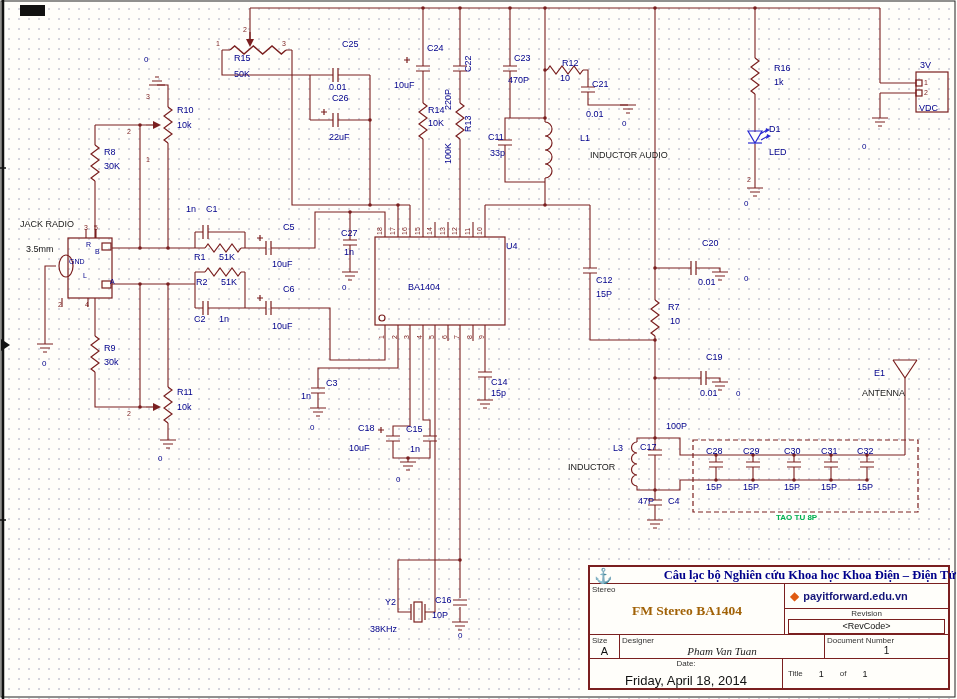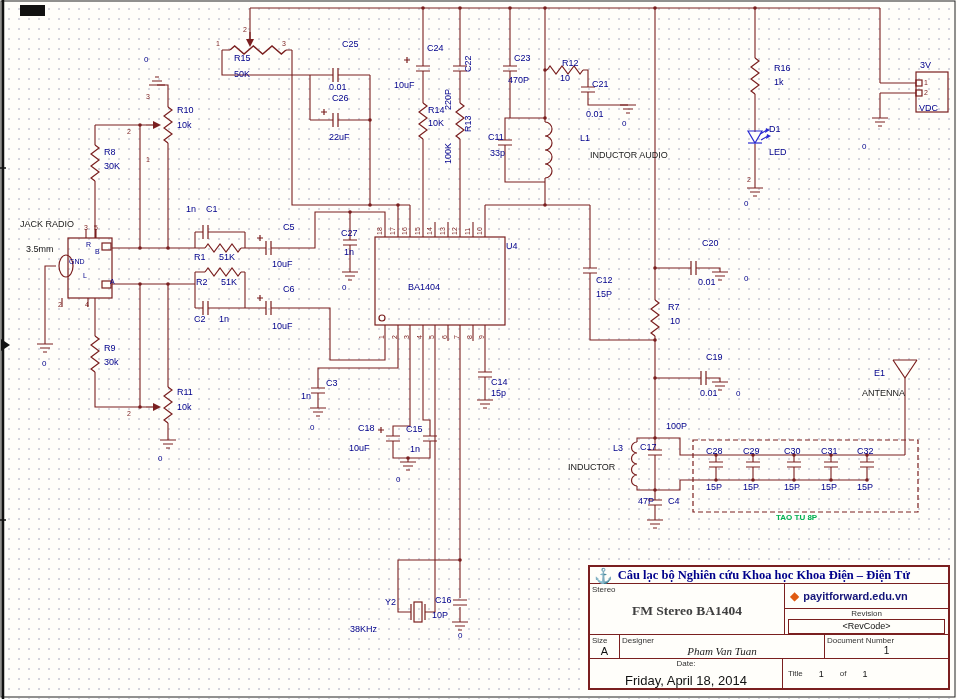--- a/index.html
+++ b/index.html
@@ -16,25 +16,25 @@
   .lbl.k{color:#1a1a1a;}
   .lbl.m{color:#7a1f1f;}
   .lbl.g{color:#00b050;font-weight:bold;}
   .lbl.rot{transform:rotate(-90deg);transform-origin:left top;}
   
   .tb{position:absolute;left:588px;top:565px;width:362px;height:125px;
       border:2px solid #7a1f1f;background:#fffefa;display:flex;flex-direction:column;
       font-family:"Liberation Sans",sans-serif;color:#111;box-sizing:border-box;}
   .tb-r1{height:27px;border-bottom:1px solid #7a1f1f;display:flex;align-items:center;gap:5px;padding:0 4px;box-sizing:border-box;}
   .tb-logo{color:#1d3fae;font-size:15px;line-height:1;}
-  .tb-club{color:#00008B;font-weight:bold;font-size:12.5px;font-family:"Liberation Serif",serif;white-space:nowrap;}
+  .tb-club{color:#00008B;font-weight:bold;font-size:12.5px;font-family:"Liberation Serif",serif;white-space:nowrap;margin-left:46px;}
   .tb-r2{height:52px;display:flex;border-bottom:1px solid #7a1f1f;box-sizing:border-box;}
   .tb-titlecell{width:194px;padding:1px 2px;box-sizing:border-box;}
   .tb-small{font-size:8px;color:#333;display:block;}
-  .tb-title{color:#404040;font-weight:bold;font-size:13.5px;font-family:"Liberation Serif",serif;text-align:center;margin-top:9px;}
+  .tb-title{color:#a16207;font-weight:bold;font-size:13.5px;font-family:"Liberation Serif",serif;text-align:center;margin-top:9px;}
   .tb-revcell{flex:1;border-left:1px solid #7a1f1f;display:flex;flex-direction:column;box-sizing:border-box;}
   .tb-site{height:25px;border-bottom:1px solid #7a1f1f;display:flex;align-items:center;gap:4px;padding:0 5px;box-sizing:border-box;}
   .tb-site-icon{color:#e05a10;font-size:12px;line-height:1;}
   .tb-site-text{color:#15157a;font-weight:bold;font-size:11px;}
   .tb-rev{flex:1;text-align:center;}
   .tb-revbox{border:1px solid #7a1f1f;margin:1px 3px 0 3px;font-size:9px;height:13px;line-height:13px;}
   .tb-r3{height:28px;display:flex;border-bottom:1px solid #7a1f1f;box-sizing:border-box;}
   .tb-size{width:29px;padding:1px 2px;box-sizing:border-box;}
   .tb-sizeval{font-size:11px;text-align:center;}
   .tb-designer{width:205px;border-left:1px solid #7a1f1f;padding:1px 2px;box-sizing:border-box;}
@@ -394,21 +394,21 @@
       <span class="lbl" style="left: 784px; top: 447px;">C30</span>
       <span class="lbl" style="left: 821px; top: 447px;">C31</span>
       <span class="lbl" style="left: 857px; top: 447px;">C32</span>
       <span class="lbl" style="left: 706px; top: 483px;">15P</span>
       <span class="lbl" style="left: 743px; top: 483px;">15P</span>
       <span class="lbl" style="left: 784px; top: 483px;">15P</span>
       <span class="lbl" style="left: 821px; top: 483px;">15P</span>
       <span class="lbl" style="left: 857px; top: 483px;">15P</span>
       <span class="lbl g" style="left: 776px; top: 514px; font-size: 8px;">TAO TU 8P</span>
       <span class="lbl" style="left: 385px; top: 598px;">Y2</span>
-      <span class="lbl" style="left: 350px; top: 625px;">38KHz</span>
+      <span class="lbl" style="left: 370px; top: 625px;">38KHz</span>
       <span class="lbl" style="left: 435px; top: 596px;">C16</span>
       <span class="lbl" style="left: 432px; top: 611px;">10P</span>
       <span class="lbl" style="left: 144px; top: 56px; font-size: 8px;">0</span>
       <span class="lbl" style="left: 342px; top: 284px; font-size: 8px;">0</span>
       <span class="lbl" style="left: 42px; top: 360px; font-size: 8px;">0</span>
       <span class="lbl" style="left: 158px; top: 455px; font-size: 8px;">0</span>
       <span class="lbl" style="left: 310px; top: 424px; font-size: 8px;">0</span>
       <span class="lbl" style="left: 396px; top: 476px; font-size: 8px;">0</span>
       <span class="lbl" style="left: 622px; top: 120px; font-size: 8px;">0</span>
       <span class="lbl" style="left: 744px; top: 200px; font-size: 8px;">0</span>

